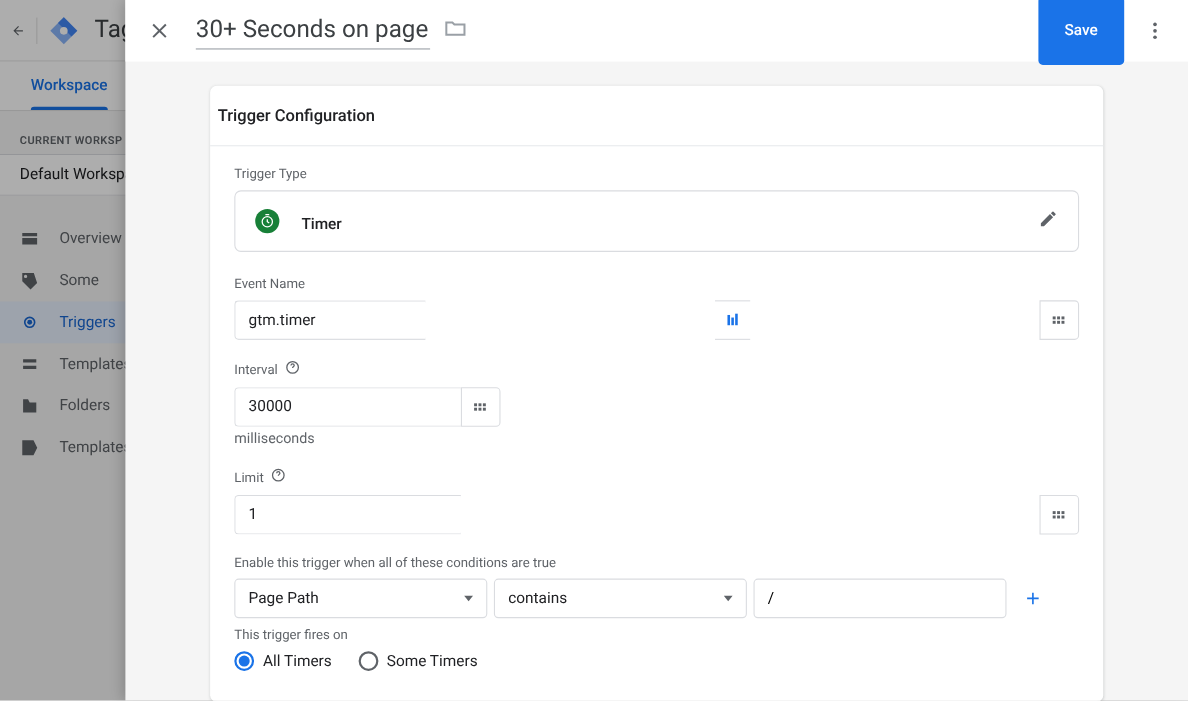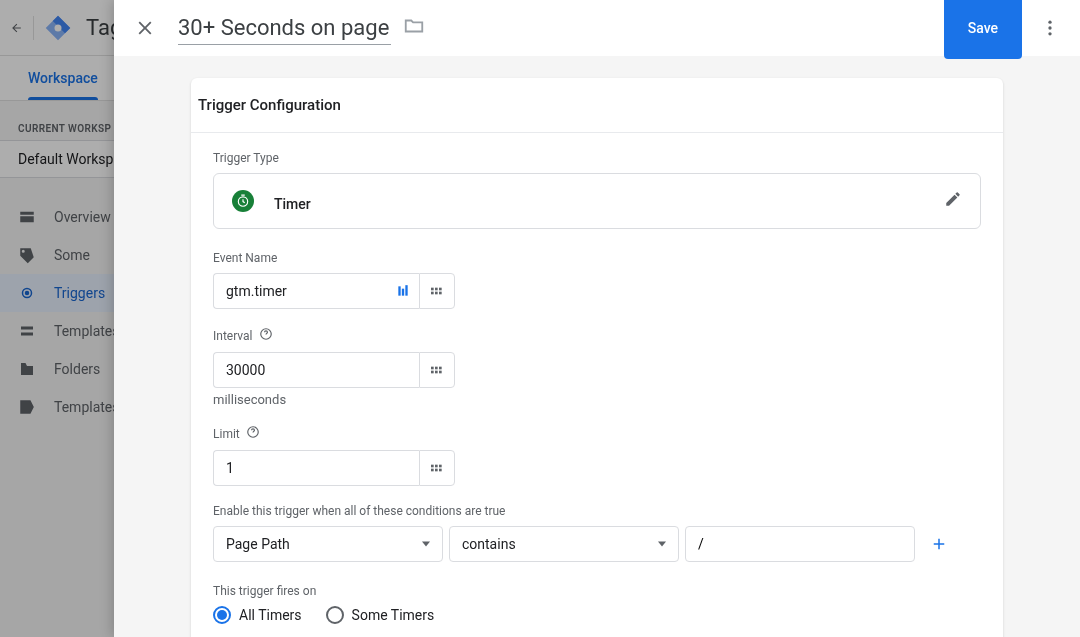--- a/index.html
+++ b/index.html
@@ -292,21 +292,21 @@
     }
     .below-text {
       font-size: 13px;
       color: #5f6368;
       margin-bottom: 18px;
     }
     .filter-row {
       display: flex;
       align-items: center;
       gap: 6px;
-      margin-bottom: 22px;
+      margin-bottom: 8px;
     }
     .select-like {
       border: 1px solid #dadce0;
       border-radius: 4px;
       height: 36px;
       display: flex;
       align-items: center;
       padding: 0 30px 0 12px;
       font-size: 14px;
       color: #202124;
@@ -369,21 +369,21 @@
     .radio.checked::after {
       content: '';
       position: absolute;
       width: 10px;
       height: 10px;
       background: #1a73e8;
       border-radius: 50%;
       top: 2px;
       left: 2px;
     }
-    .mb-spacer { margin-bottom: 18px; }
+    .mb-spacer { margin-bottom: 18px; justify-content: space-between; }
   </style>
 </head>
 <body>
 
 <div class="background">
   <div class="bg-header">
     <div class="bg-back-arrow">
       <svg width="18" height="18" viewBox="0 0 24 24">
           <path fill="currentColor" d="M20 11H7.8l5.6-5.6L12 4l-8 8 8 8 1.4-1.4L7.8 13H20z"></path>
         </svg>

